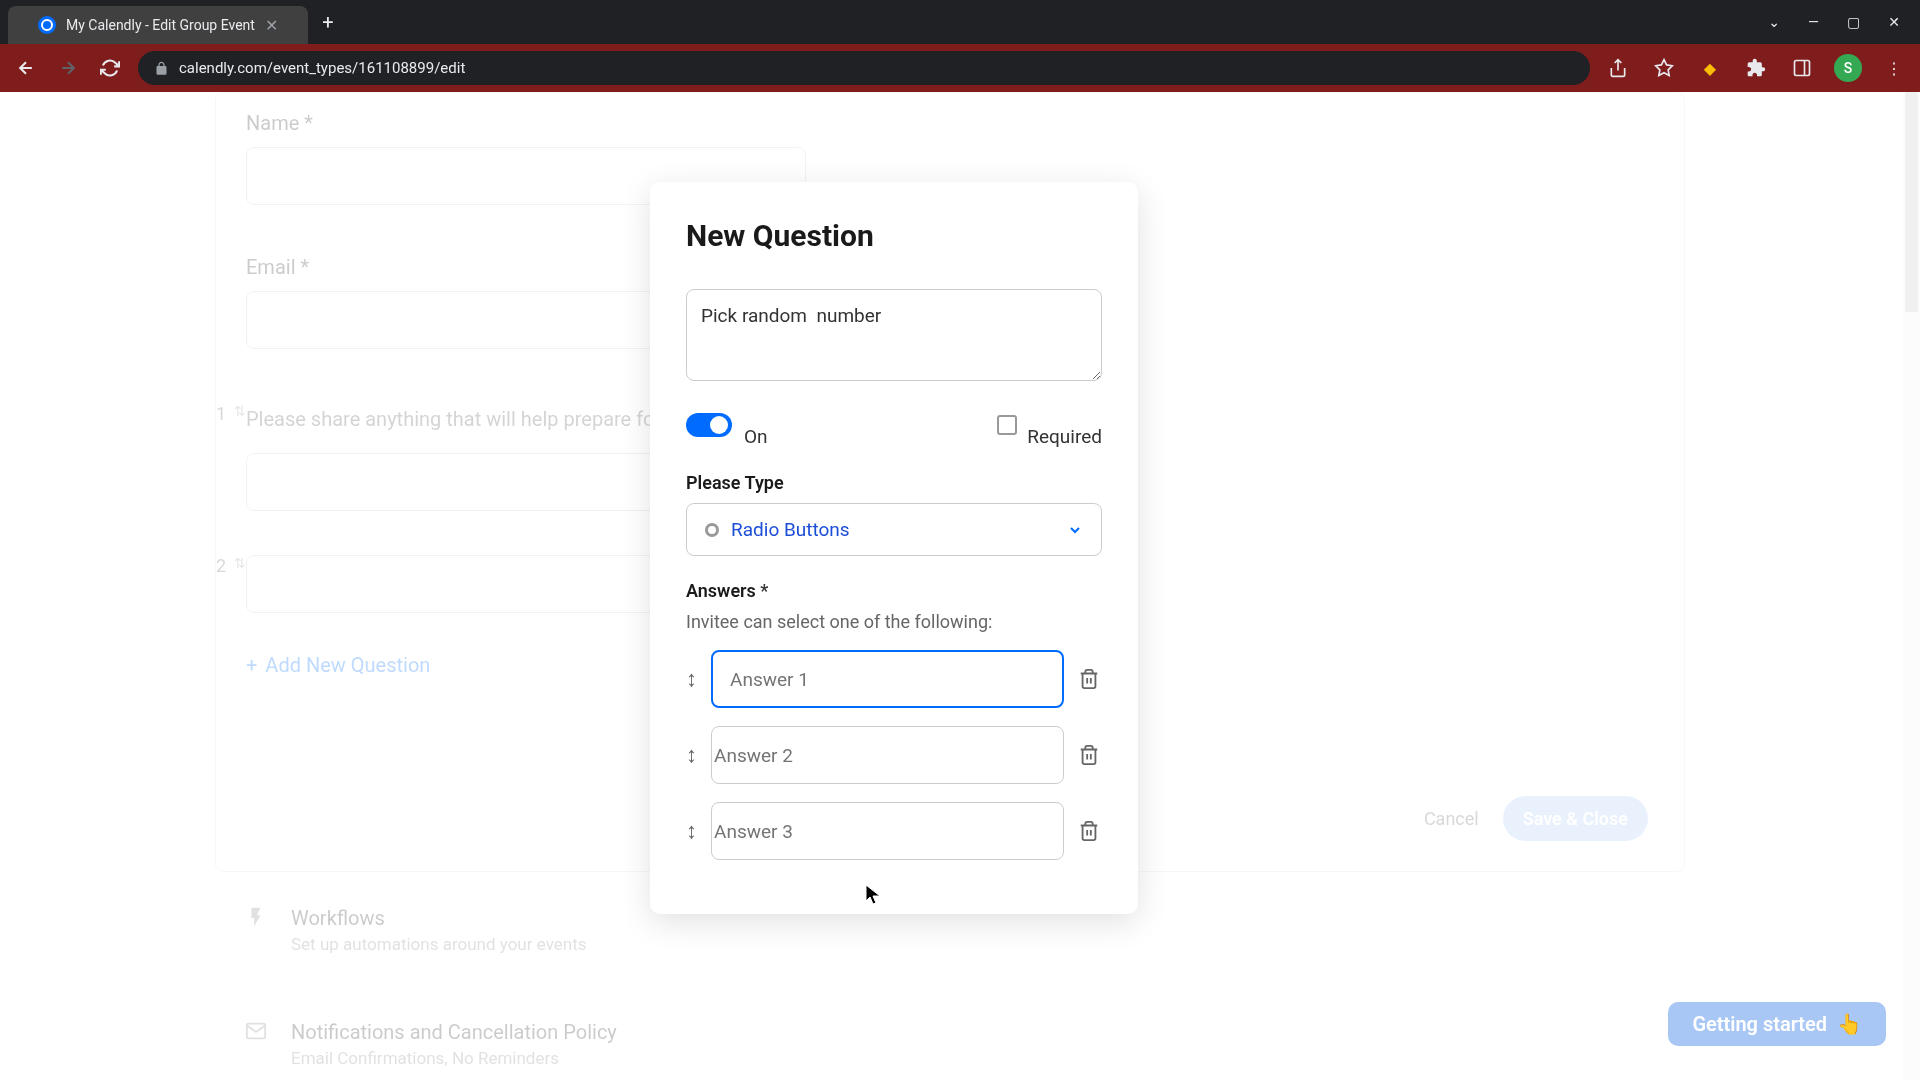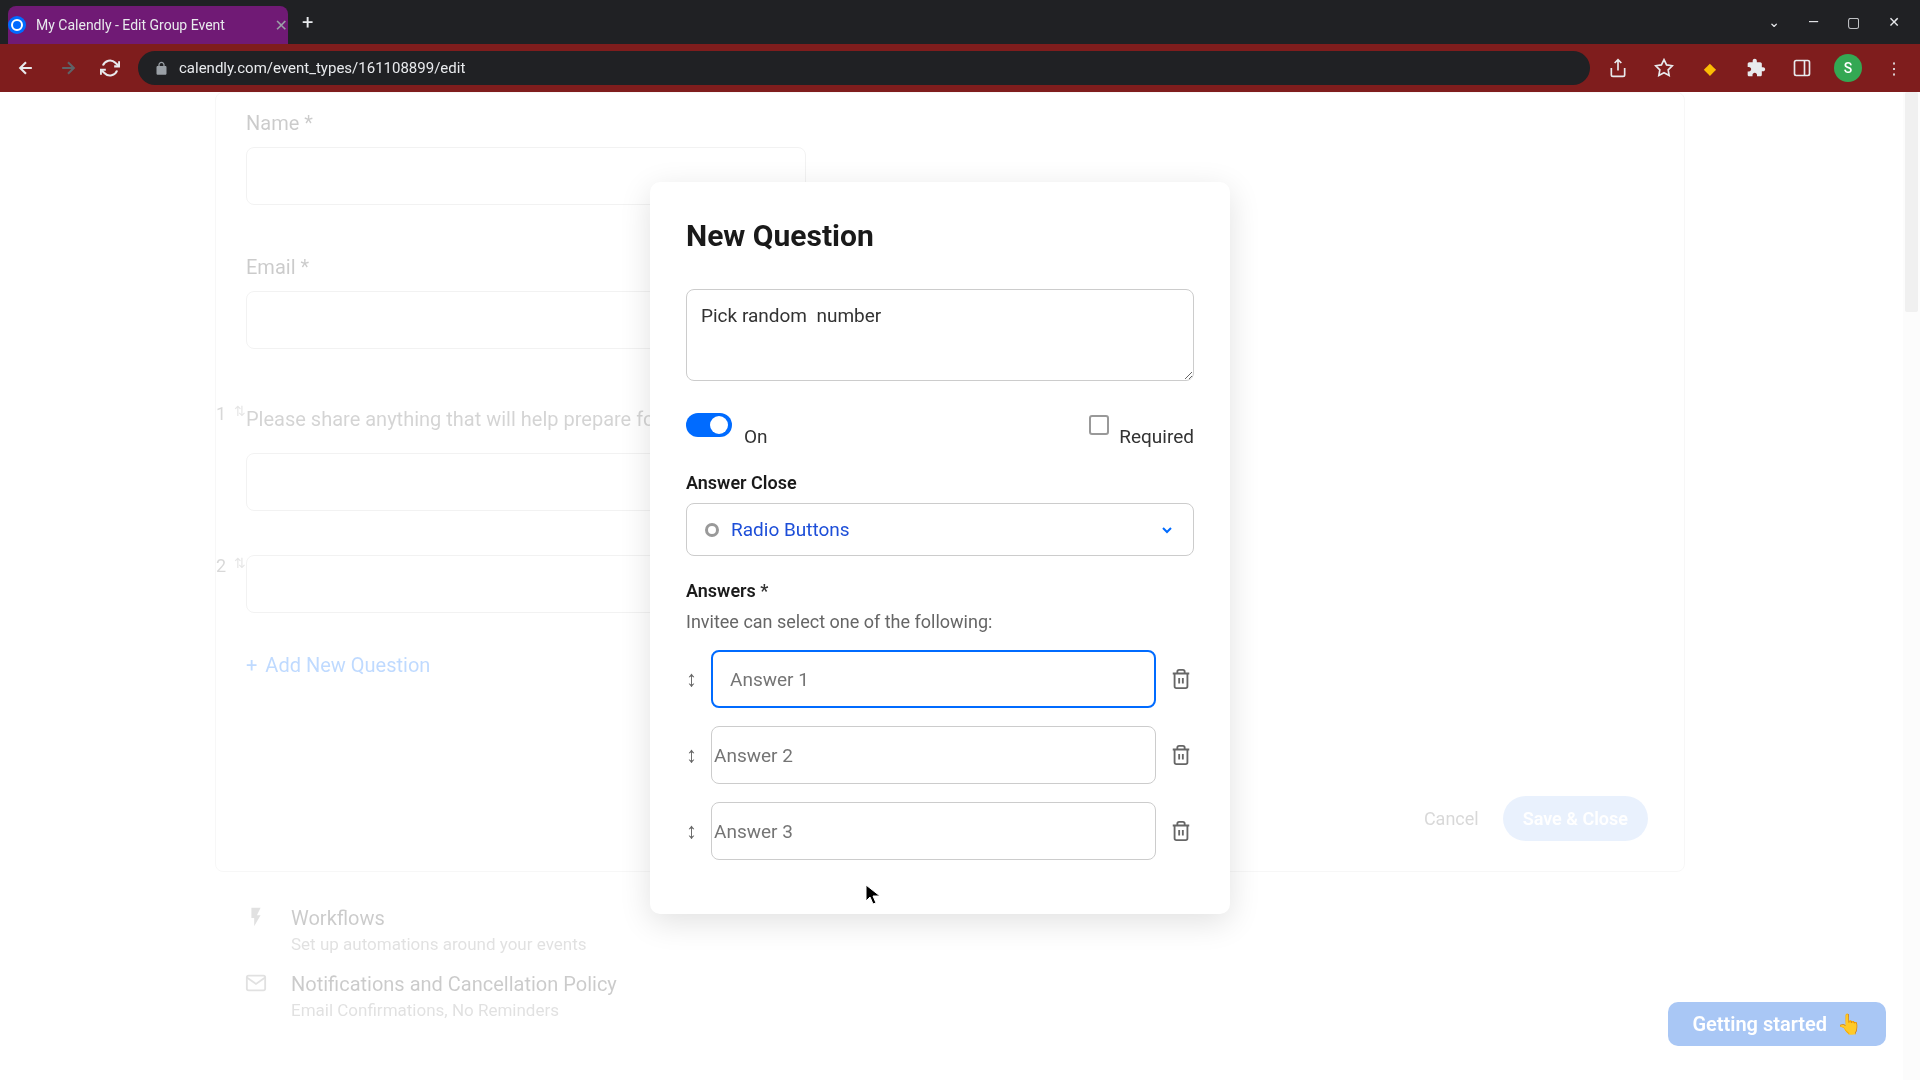--- a/index.html
+++ b/index.html
@@ -1,20 +1,20 @@
 <!DOCTYPE html>
 <html><head>
 <meta charset="utf-8">
 <style>
 * { margin: 0; padding: 0; box-sizing: border-box; font-family: -apple-system, BlinkMacSystemFont, 'Segoe UI', Roboto, sans-serif; }
 body { background: #fff; overflow: hidden; width: 1920px; height: 1080px; position: relative; }
 
 
 .browser-chrome { background: #202124; height: 44px; display: flex; align-items: center; padding: 0 8px; }
-.tab { background: #701a75; border-radius: 8px 8px 0 0; height: 38px; display: flex; align-items: center; padding: 0 0; margin-top: 6px; min-width: 280px; gap: 10px; }
+.tab { background: #404040; border-radius: 8px 8px 0 0; height: 38px; display: flex; align-items: center; padding: 0 30px; margin-top: 6px; min-width: 280px; gap: 10px; }
 .tab-favicon { width: 18px; height: 18px; background: #006bff; border-radius: 50%; display: flex; align-items: center; justify-content: center; }
 .tab-favicon::after { content: ""; width: 8px; height: 8px; border: 2px solid #fff; border-radius: 50%; }
 .tab-title { color: #e8eaed; font-size: 14px; flex: 1; }
 .tab-close { color: #9aa0a6; cursor: pointer; font-size: 16px; }
 .new-tab { color: #e8eaed; font-size: 20px; margin-left: 14px; cursor: pointer; }
 .window-controls { margin-left: auto; display: flex; gap: 28px; padding-right: 12px; color: #e8eaed; }
 .win-ctrl { cursor: pointer; font-size: 14px; }
 
 .nav-bar { background: #7f1d1d; height: 48px; display: flex; align-items: center; padding: 0 12px; gap: 14px; }
 .nav-btn { color: #e8eaed; cursor: pointer; display: flex; align-items: center; justify-content: center; width: 28px; height: 28px; }
@@ -41,21 +41,21 @@
 .bg-actions { position: absolute; right: 36px; bottom: 30px; display: flex; gap: 24px; align-items: center; }
 .bg-cancel { color: #666; font-size: 18px; }
 .bg-save { background: #a9c7f5; color: #fff; padding: 12px 20px; border-radius: 24px; font-size: 18px; font-weight: 600; }
 
 .bg-section { position: absolute; left: 245px; display: flex; gap: 20px; align-items: flex-start; }
 .bg-section-icon { width: 26px; color: #888; }
 .bg-section-title { font-size: 20px; color: #333; }
 .bg-section-sub { font-size: 17px; color: #888; margin-top: 4px; }
 
 
-.modal { position: absolute; left: 650px; top: 90px; width: 580px; background: #fff; border-radius: 10px; box-shadow: 0 8px 32px rgba(0,0,0,0.12); padding: 36px 36px 36px 36px; }
+.modal { position: absolute; left: 650px; top: 90px; width: 488px; background: #fff; border-radius: 10px; box-shadow: 0 8px 32px rgba(0,0,0,0.12); padding: 36px 36px 36px 36px; }
 .modal-title { font-size: 30px; font-weight: 700; color: #1a1a1a; margin-bottom: 36px; }
 .field-label { font-size: 18px; font-weight: 600; color: #1a1a1a; margin-bottom: 10px; }
 .req { color: #333; }
 .textarea { width: 100%; border: 1px solid #ccc; border-radius: 8px; padding: 14px 14px; font-size: 19px; color: #333; height: 92px; resize: both; font-family: inherit; }
 .toggle-row { display: flex; align-items: center; gap: 12px; margin-top: 16px; margin-bottom: 24px; }
 .toggle { width: 46px; height: 24px; background: #006bff; border-radius: 12px; position: relative; cursor: pointer; }
 .toggle::after { content: ""; position: absolute; width: 18px; height: 18px; background: #fff; border-radius: 50%; top: 3px; right: 4px; }
 .toggle-label { font-size: 19px; color: #333; margin-top: 24px; }
 .checkbox-group { margin-left: auto; display: flex; align-items: center; gap: 10px; }
 .checkbox { width: 20px; height: 20px; border: 2px solid #999; border-radius: 3px; cursor: pointer; }
@@ -187,21 +187,21 @@
       <svg width="22" height="22" viewBox="0 0 24 24" fill="currentColor">
           <path d="M7 2v11h3v9l7-12h-4l4-8z"></path>
         </svg>
     </span>
     <div>
       <div class="bg-section-title">Workflows</div>
       <div class="bg-section-sub">Set up automations around your events</div>
     </div>
   </div>
 
-  <div class="bg-section" style="top:880px">
+  <div class="bg-section" style="top:928px">
     <span class="bg-section-icon">
       <svg width="22" height="22" viewBox="0 0 24 24" fill="none" stroke="currentColor" stroke-width="2">
           <rect x="2" y="4" width="20" height="16" rx="2"></rect>
           <path d="M22 6l-10 7L2 6"></path>
         </svg>
     </span>
     <div>
       <div class="bg-section-title">Notifications and Cancellation Policy</div>
       <div class="bg-section-sub">Email Confirmations, No Reminders</div>
     </div>
@@ -216,21 +216,21 @@
 
     <div class="toggle-row">
       <div class="toggle"></div>
       <span class="toggle-label">On</span>
       <div class="checkbox-group">
         <div class="checkbox"></div>
         <span class="toggle-label">Required</span>
       </div>
     </div>
 
-    <div class="field-label">Answer Close</div>
+    <div class="field-label">Please Type</div>
     <div class="select">
       <span class="radio-icon"></span>
       <span class="select-text">Radio Buttons</span>
       <span class="chevron">
         <svg width="16" height="16" viewBox="0 0 24 24" fill="none" stroke="currentColor" stroke-width="3">
             <path d="M6 9l6 6 6-6"></path>
           </svg>
       </span>
     </div>
 

